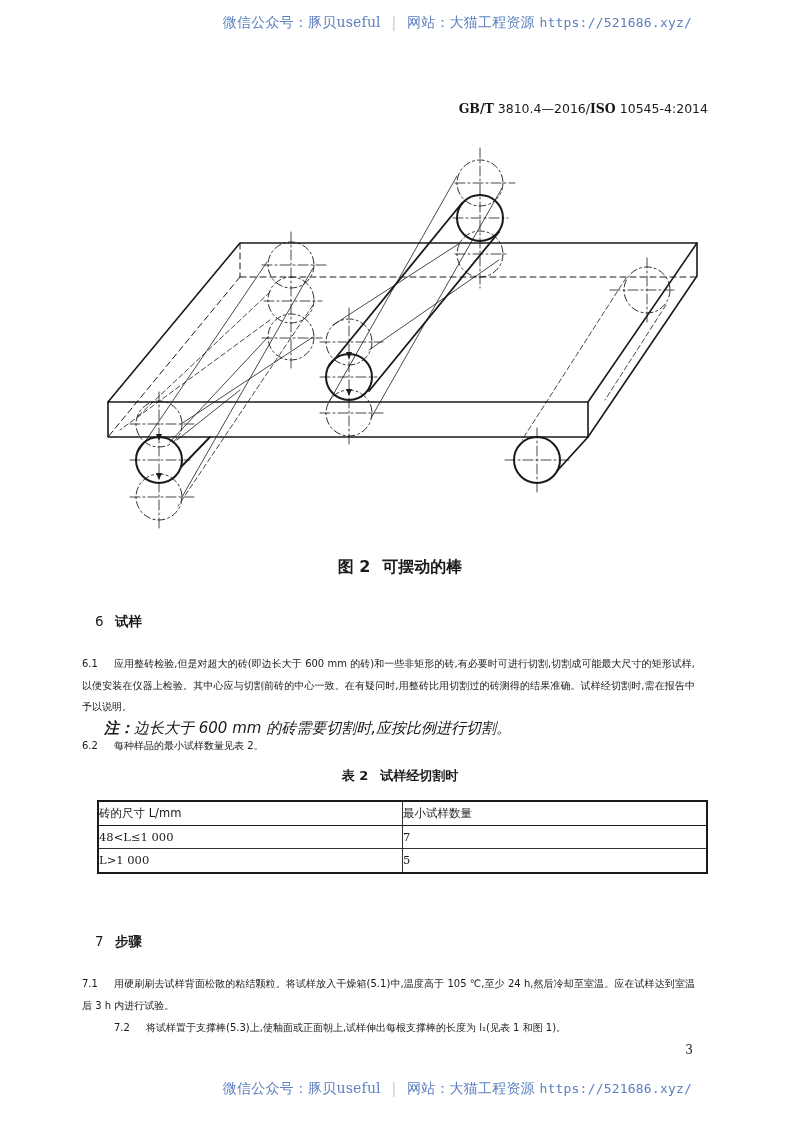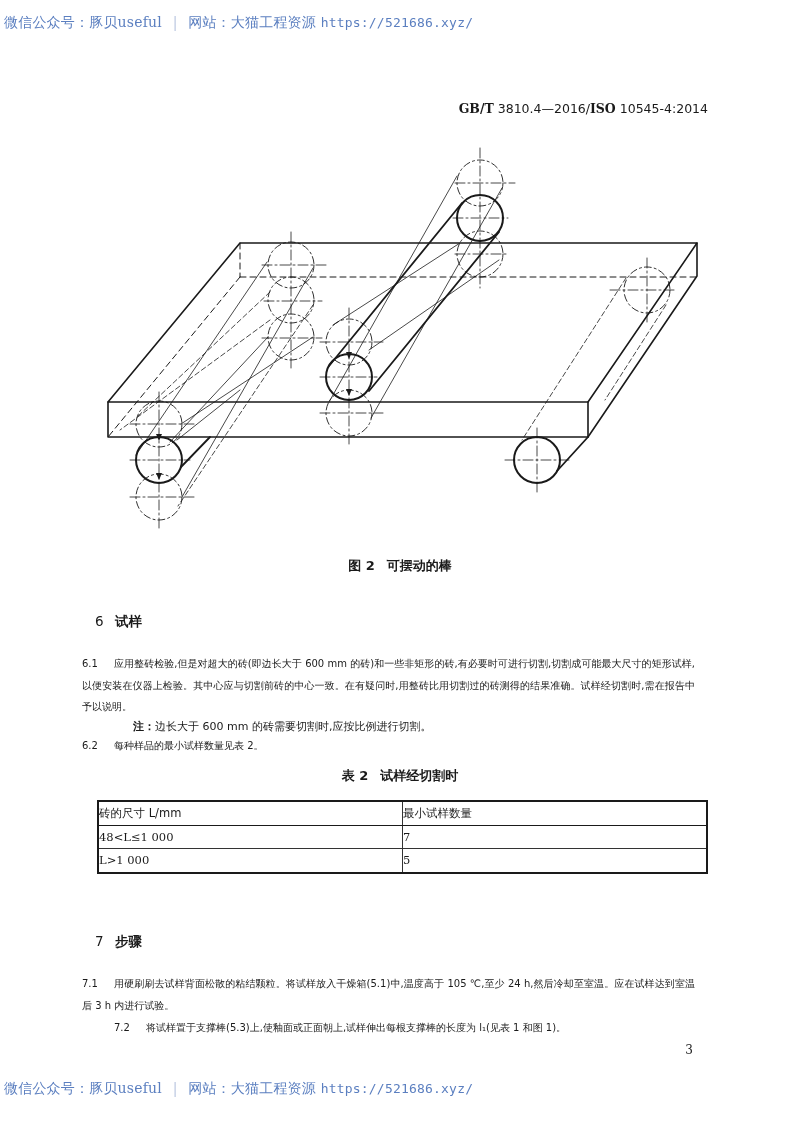--- a/index.html
+++ b/index.html
@@ -1,35 +1,35 @@
 <!DOCTYPE html>
 <html><head>
 <meta charset="utf-8">
 <style>
   html, body { margin: 0; padding: 0; background: #ffffff; }
   body { width: 800px; height: 1128px; position: relative; overflow: hidden;
          font-family: "DejaVu Serif", "Liberation Serif", serif; color: #1a1a1a; }
   .abs { position: absolute; }
-  .watermark { left: 4px; width: 680px; text-align: left; font-size: 14px; color: #5b7fc0;
+  .watermark { left: 12px; width: 680px; text-align: right; font-size: 14px; color: #5b7fc0;
                font-family: "DejaVu Serif", "Liberation Serif", serif; letter-spacing: 0.2px; white-space: nowrap; }
   .watermark .sep { color: #b8c6e0; margin: 0 6px; }
   .watermark .url { font-family: "DejaVu Sans Mono", "Liberation Mono", monospace; font-size: 13px; }
   .std-code { right: 92px; top: 101px; font-size: 12.5px; font-family: "DejaVu Sans", "Liberation Sans", sans-serif; white-space: nowrap; margin-left: 32px; }
   .std-code b { font-family: "DejaVu Serif", "Liberation Serif", serif; font-weight: bold; }
   .figure { left: 0; top: 130px; }
-  .fig-caption { left: 0; width: 800px; top: 557px; text-align: center; font-size: 13px; font-weight: bold;
+  .fig-caption { left: 0; width: 800px; top: 557px; text-align: center; font-size: 16px; font-weight: bold;
                  font-family: "DejaVu Sans", "Liberation Sans", sans-serif; }
   .fig-caption span { margin: 0 6px; }
   .heading { left: 95px; font-size: 13.5px; font-family: "DejaVu Sans", "Liberation Sans", sans-serif; white-space: nowrap; }
   .heading .num { display: inline-block; width: 20px; font-weight: normal; }
   .heading .title { font-weight: bold; }
   .para { left: 82px; width: 613px; font-size: 10px; line-height: 21.5px; text-align: justify;
           font-family: "DejaVu Sans", "Liberation Sans", sans-serif; }
   .para .clause { display: inline-block; width: 32px; font-family: "DejaVu Sans", "Liberation Sans", sans-serif; }
-  .note { left: 133px; font-size: 11px; font-family: "DejaVu Sans", "Liberation Sans", sans-serif; white-space: nowrap; }
+  .note { left: 104px; font-size: 15px; font-family: "DejaVu Sans", "Liberation Sans", sans-serif; white-space: nowrap; font-style: italic; }
   .note b { font-weight: bold; }
   .tbl-caption { left: 0; width: 800px; top: 767px; text-align: center; font-size: 13px; font-weight: bold;
                  font-family: "DejaVu Sans", "Liberation Sans", sans-serif; }
   .tbl-caption span { margin: 0 6px; text-align: center; }
   table.data { position: absolute; left: 97px; top: 800px; width: 611px; border-collapse: collapse;
                border: 2px solid #1a1a1a; font-size: 11.5px; font-family: "DejaVu Serif", "Liberation Serif", serif; }
   table.data td, table.data th { border: 1px solid #333; height: 22.5px; padding: 0; text-align: left; font-weight: normal; }
   table.data th { border-bottom: 1.5px solid #1a1a1a; font-family: "DejaVu Sans", "Liberation Sans", sans-serif; }
   table.data td.col1 { width: 50%; }
   .page-num { right: 107px; top: 1043px; font-size: 12px; font-family: "DejaVu Serif", "Liberation Serif", serif; }

